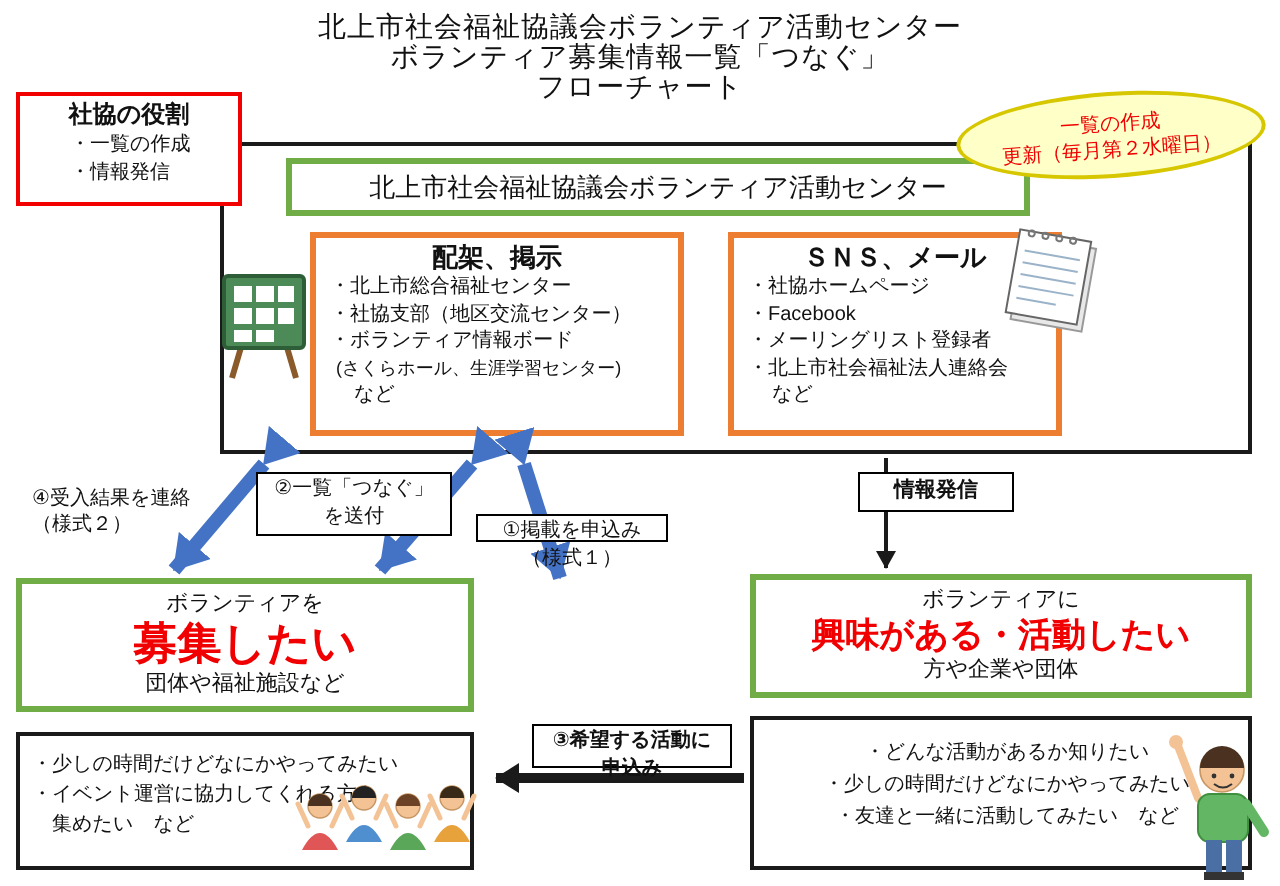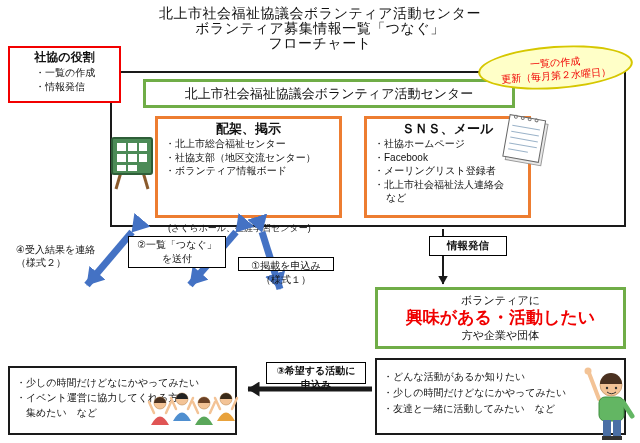--- a/index.html
+++ b/index.html
@@ -16,21 +16,21 @@
   .center-title { position:absolute; left:143px; top:79px; width:372px; height:29px;
                   border:3px solid #70ad47; background:#fff; z-index:2;
                   font-size:13px; text-align:center; line-height:23px; }
 
   .channel-box { position:absolute; top:116px; height:102px; border:3px solid #ed7d31;
                  background:#fff; z-index:2; padding:2px 0 0 7px; }
   .haika { left:155px; width:187px; }
   .sns   { left:364px; width:167px; }
   .channel-title { text-align:center; font-weight:bold; font-size:13px; line-height:16px; padding-right:7px; }
   .mini { font-size:10px; line-height:13.5px; }
-  .mini.small { font-size:9px; padding-left:3px;margin-top:44px; }
+  .mini.small { font-size:9px; padding-left:3px; }
   .mini.indent { padding-left:12px; }
 
   .role-box { position:absolute; left:8px; top:46px; width:113px; height:57px;
               border:2px solid #f20000; background:#fff; z-index:3; }
   .role-title { text-align:center; font-weight:bold; font-size:12px; line-height:17px; margin-top:1px; }
   .role-item { font-size:10px; line-height:14px; padding-left:5px;margin-left:20px; }
 
   .note { position:absolute; left:478px; top:46px; width:155px; height:43px;
           border:2px solid #d6c700; border-radius:50%; background:#ffffc8; z-index:3;
           color:#f00000; font-size:10px; line-height:13px; text-align:center;
@@ -53,21 +53,21 @@
   .recruit { left:8px; top:289px; width:229px; height:67px; }
   .interest { left:375px; top:287px; width:251px; height:62px; }
   .gb-l1 { font-size:11px; line-height:14px; margin-top:3px; }
   .gb-l3 { font-size:11px; line-height:14px; }
   .recruit .gb-l2 { font-size:22px; font-weight:bold; color:#f00000; line-height:26px; }
   .interest .gb-l2 { font-size:17px; font-weight:bold; color:#f00000; line-height:21px; }
 
   .detail-box { position:absolute; border:2px solid #1a1a1a; background:#fff; z-index:2; }
   .recruit-detail { left:8px; top:366px; width:229px; height:69px; padding:7px 0 0 6px; }
   .recruit-detail .mini { line-height:15px; }
-  .interest-detail { left:375px; top:358px; width:251px; height:77px; padding:9px 0 0 6px; }
+  .interest-detail { left:375px; top:358px; width:251px; height:77px; padding:9px 0 0 6px;text-align:center; }
   .interest-detail .mini { line-height:16px; }
 </style>
 </head>
 <body>
 
 <div class="canvas">
 
   <div class="title-block">
     <div>北上市社会福祉協議会ボランティア活動センター</div>
     <div>ボランティア募集情報一覧「つなぐ」</div>
@@ -199,20 +199,25 @@
   <div class="flow-label-plain pre">④受入結果を連絡
 （様式２）</div>
   <div class="labelbox step2 pre">②一覧「つなぐ」
 を送付</div>
   <div class="labelbox step1 pre">①掲載を申込み
 （様式１）</div>
   <div class="labelbox info-label">情報発信</div>
   <div class="labelbox step3 pre">③希望する活動に
 申込み</div>
 
+  <div class="green-box recruit">
+    <div class="gb-l1">ボランティアを</div>
+    <div class="gb-l2">募集したい</div>
+    <div class="gb-l3">団体や福祉施設など</div>
+  </div>
 
   <div class="green-box interest">
     <div class="gb-l1">ボランティアに</div>
     <div class="gb-l2">興味がある・活動したい</div>
     <div class="gb-l3">方や企業や団体</div>
   </div>
 
   <div class="detail-box recruit-detail">
     <div class="mini">・少しの時間だけどなにかやってみたい</div>
     <div class="mini pre">・イベント運営に協力してくれる方を

